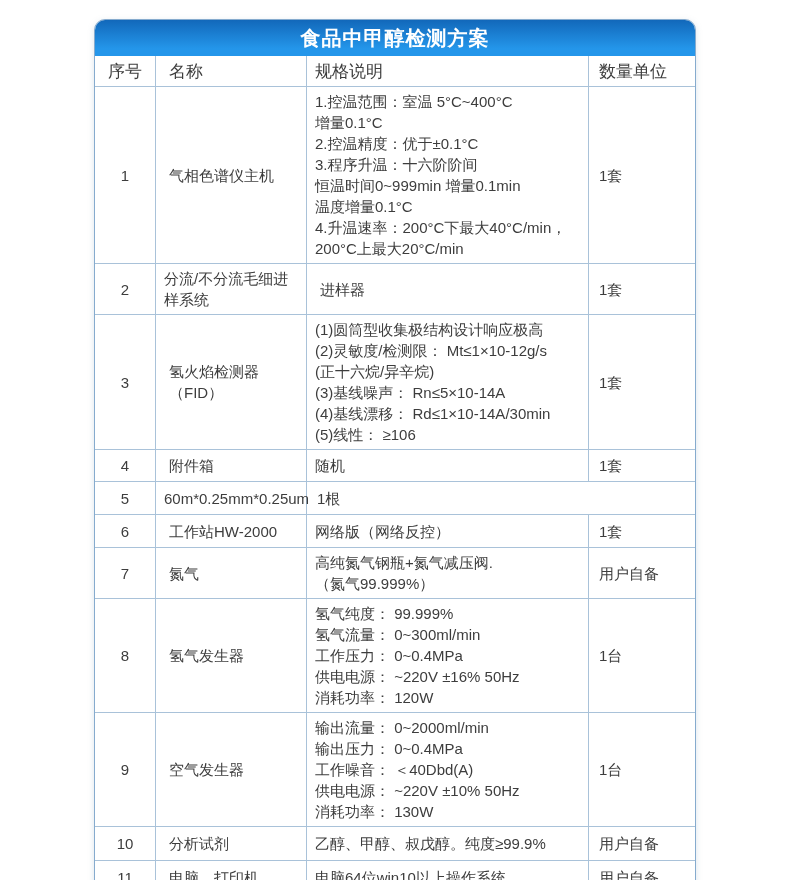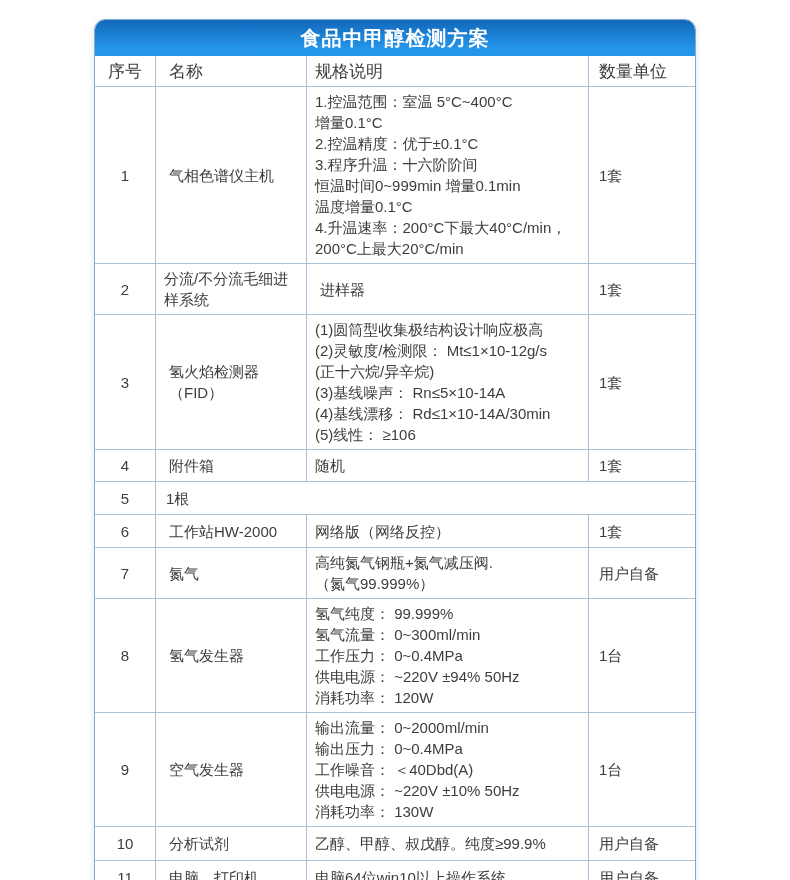--- a/index.html
+++ b/index.html
@@ -119,20 +119,21 @@
 
   <div class="grid row r4">
     <div class="cell c-no">4</div>
     <div class="cell c-name">附件箱</div>
     <div class="cell c-spec">随机</div>
     <div class="cell c-qty">1套</div>
   </div>
 
   <div class="grid row r5">
     <div class="cell c-no">5</div>
+    <div class="cell c-spec">60m*0.25mm*0.25um</div>
     <div class="cell c-qty">1根</div>
   </div>
 
   <div class="grid row r6">
     <div class="cell c-no">6</div>
     <div class="cell c-name">工作站HW-2000</div>
     <div class="cell c-spec">网络版（网络反控）</div>
     <div class="cell c-qty">1套</div>
   </div>
 
@@ -143,21 +144,21 @@
 （氮气99.999%）</div>
     <div class="cell c-qty">用户自备</div>
   </div>
 
   <div class="grid row r8">
     <div class="cell c-no">8</div>
     <div class="cell c-name">氢气发生器</div>
     <div class="cell c-spec">氢气纯度： 99.999%
 氢气流量： 0~300ml/min
 工作压力： 0~0.4MPa
-供电电源： ~220V ±94% 50Hz
+供电电源： ~220V ±16% 50Hz
 消耗功率： 120W</div>
     <div class="cell c-qty">1台</div>
   </div>
 
   <div class="grid row r9">
     <div class="cell c-no">9</div>
     <div class="cell c-name">空气发生器</div>
     <div class="cell c-spec">输出流量： 0~2000ml/min
 输出压力： 0~0.4MPa
 工作噪音： ＜40Dbd(A)

